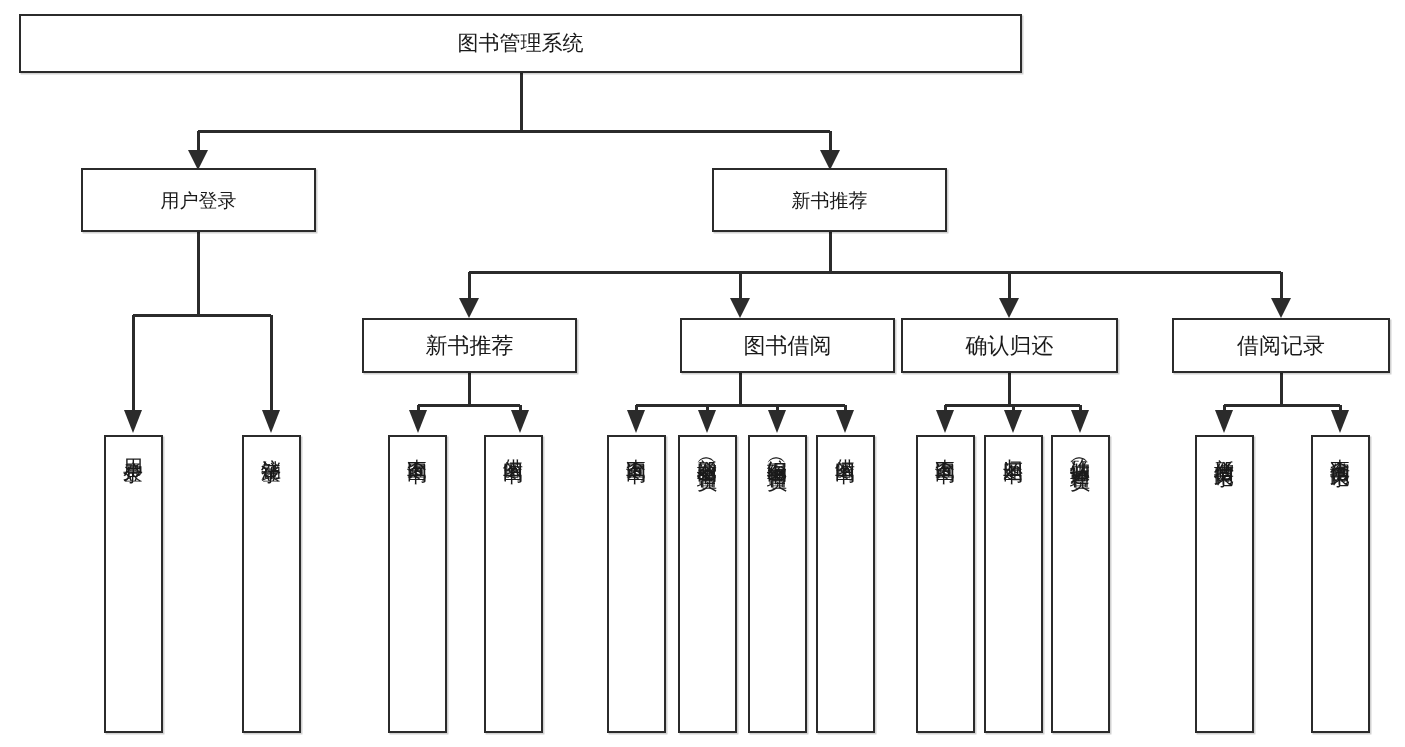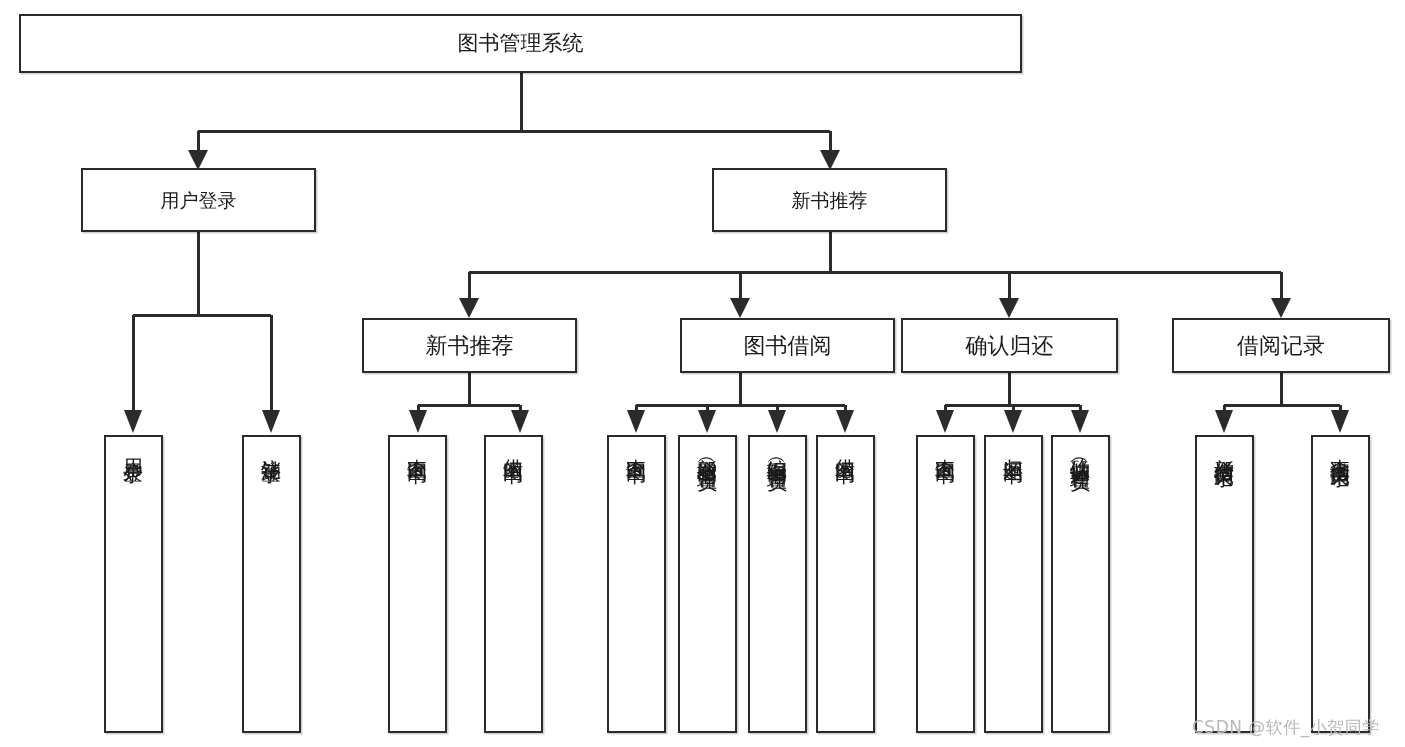--- a/index.html
+++ b/index.html
@@ -219,15 +219,14 @@
     <span class="label">确认归还（管理员）</span>
   </div>
 
   <div class="node vert t-leaf" style="left:1195px; top:435px; width:59px; height:298px;">
     <span class="label">新增借阅记录</span>
   </div>
   <div class="node vert t-leaf" style="left:1311px; top:435px; width:59px; height:298px;">
     <span class="label">查询借阅记录</span>
   </div>
 
-  <div class="watermark" style="left:1192px; top:716px;">CSDN @软件_小贺同学</div>
 
 </div>
 
 </body></html>

